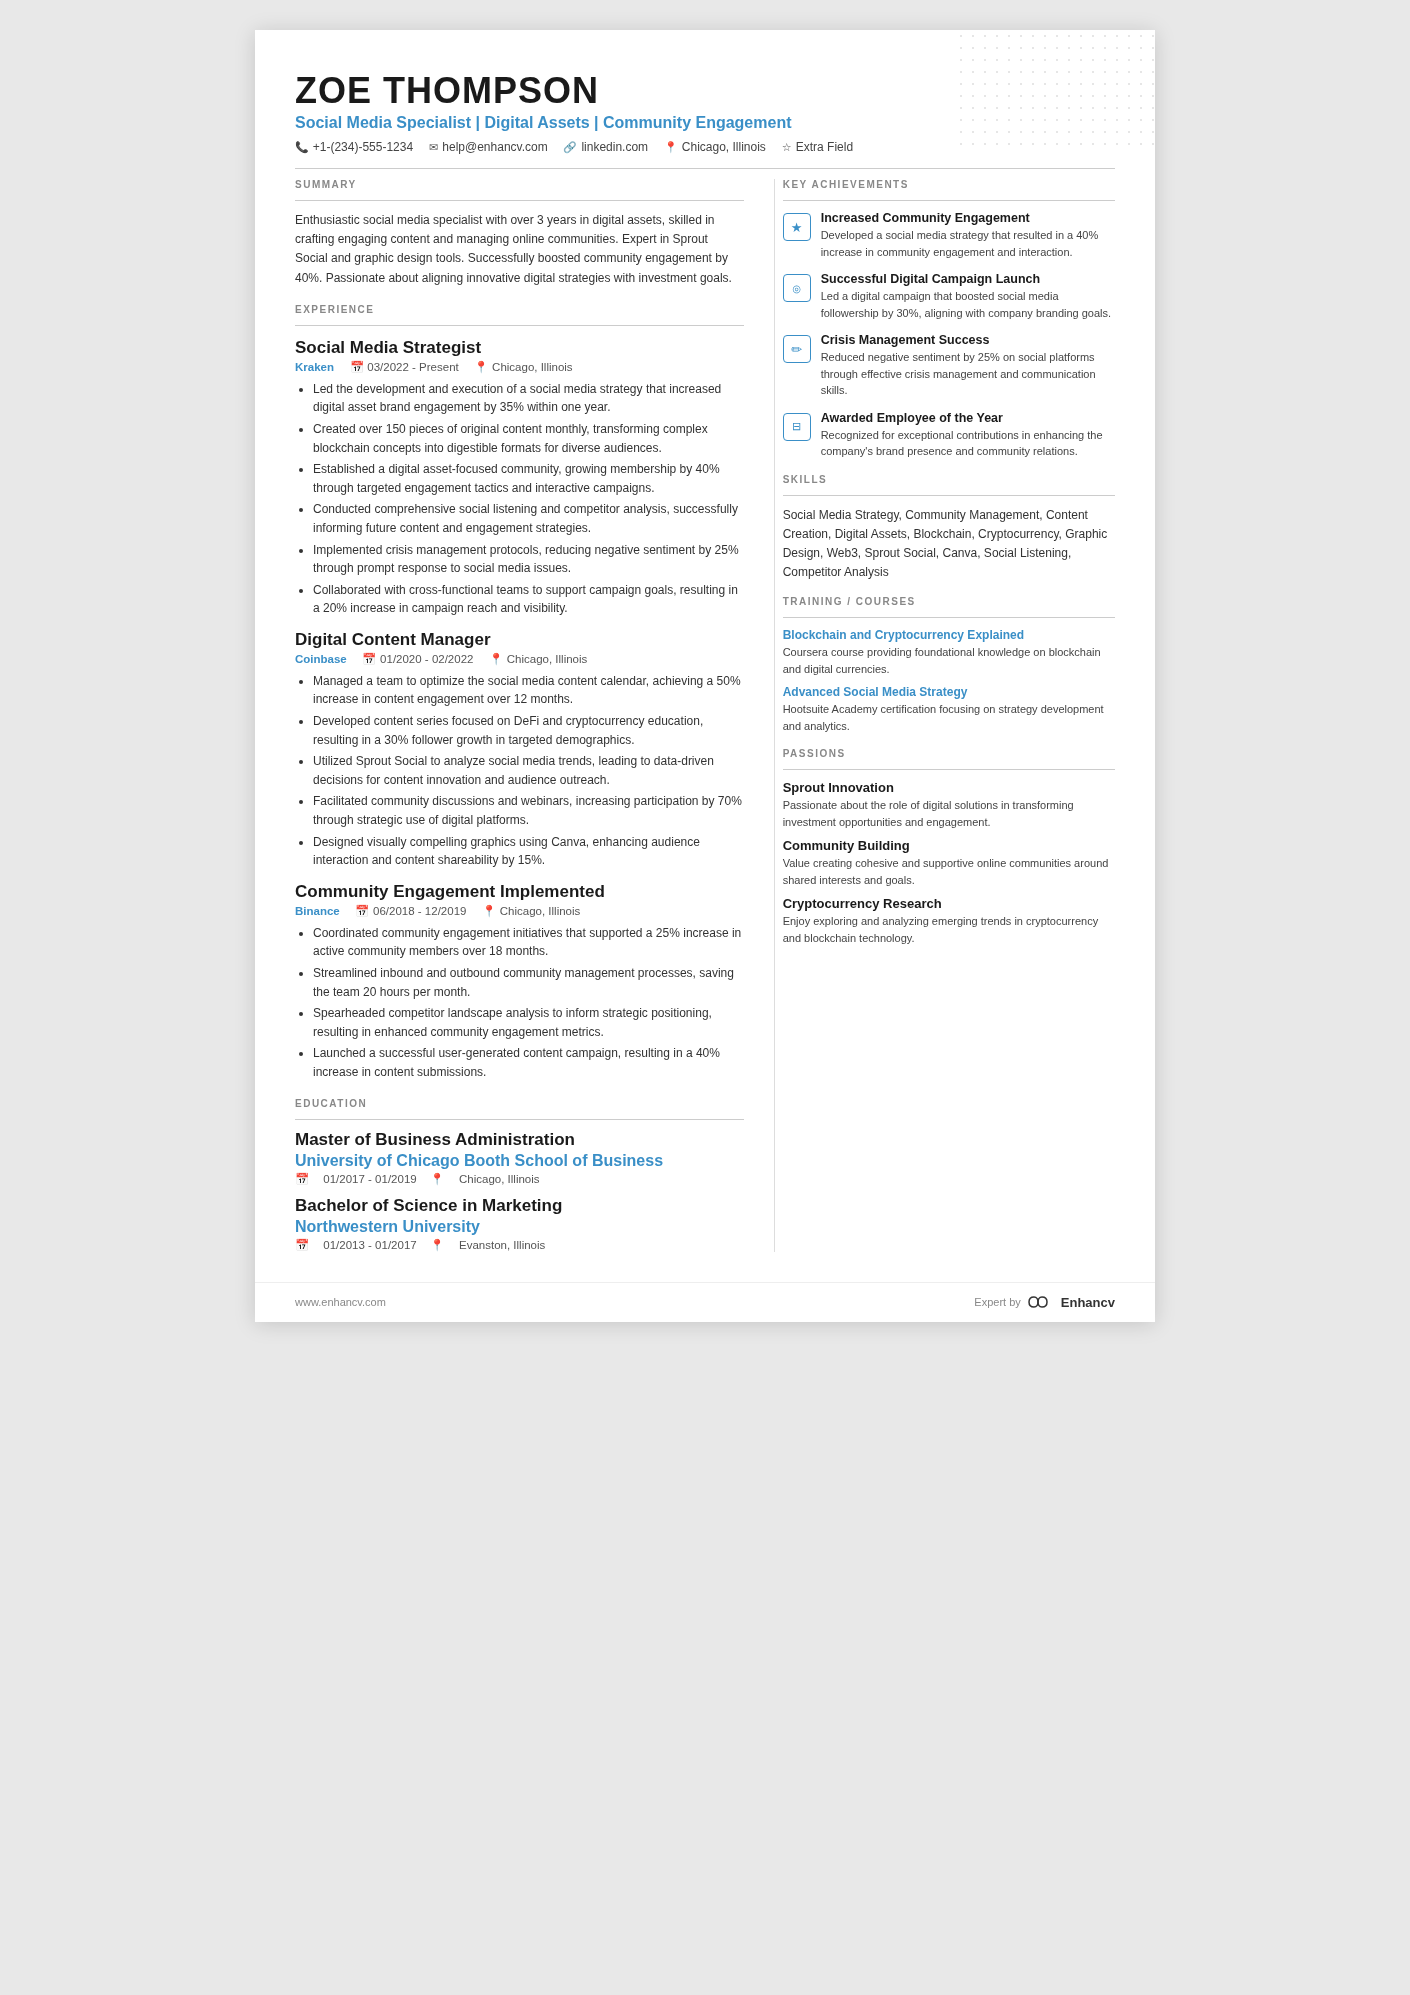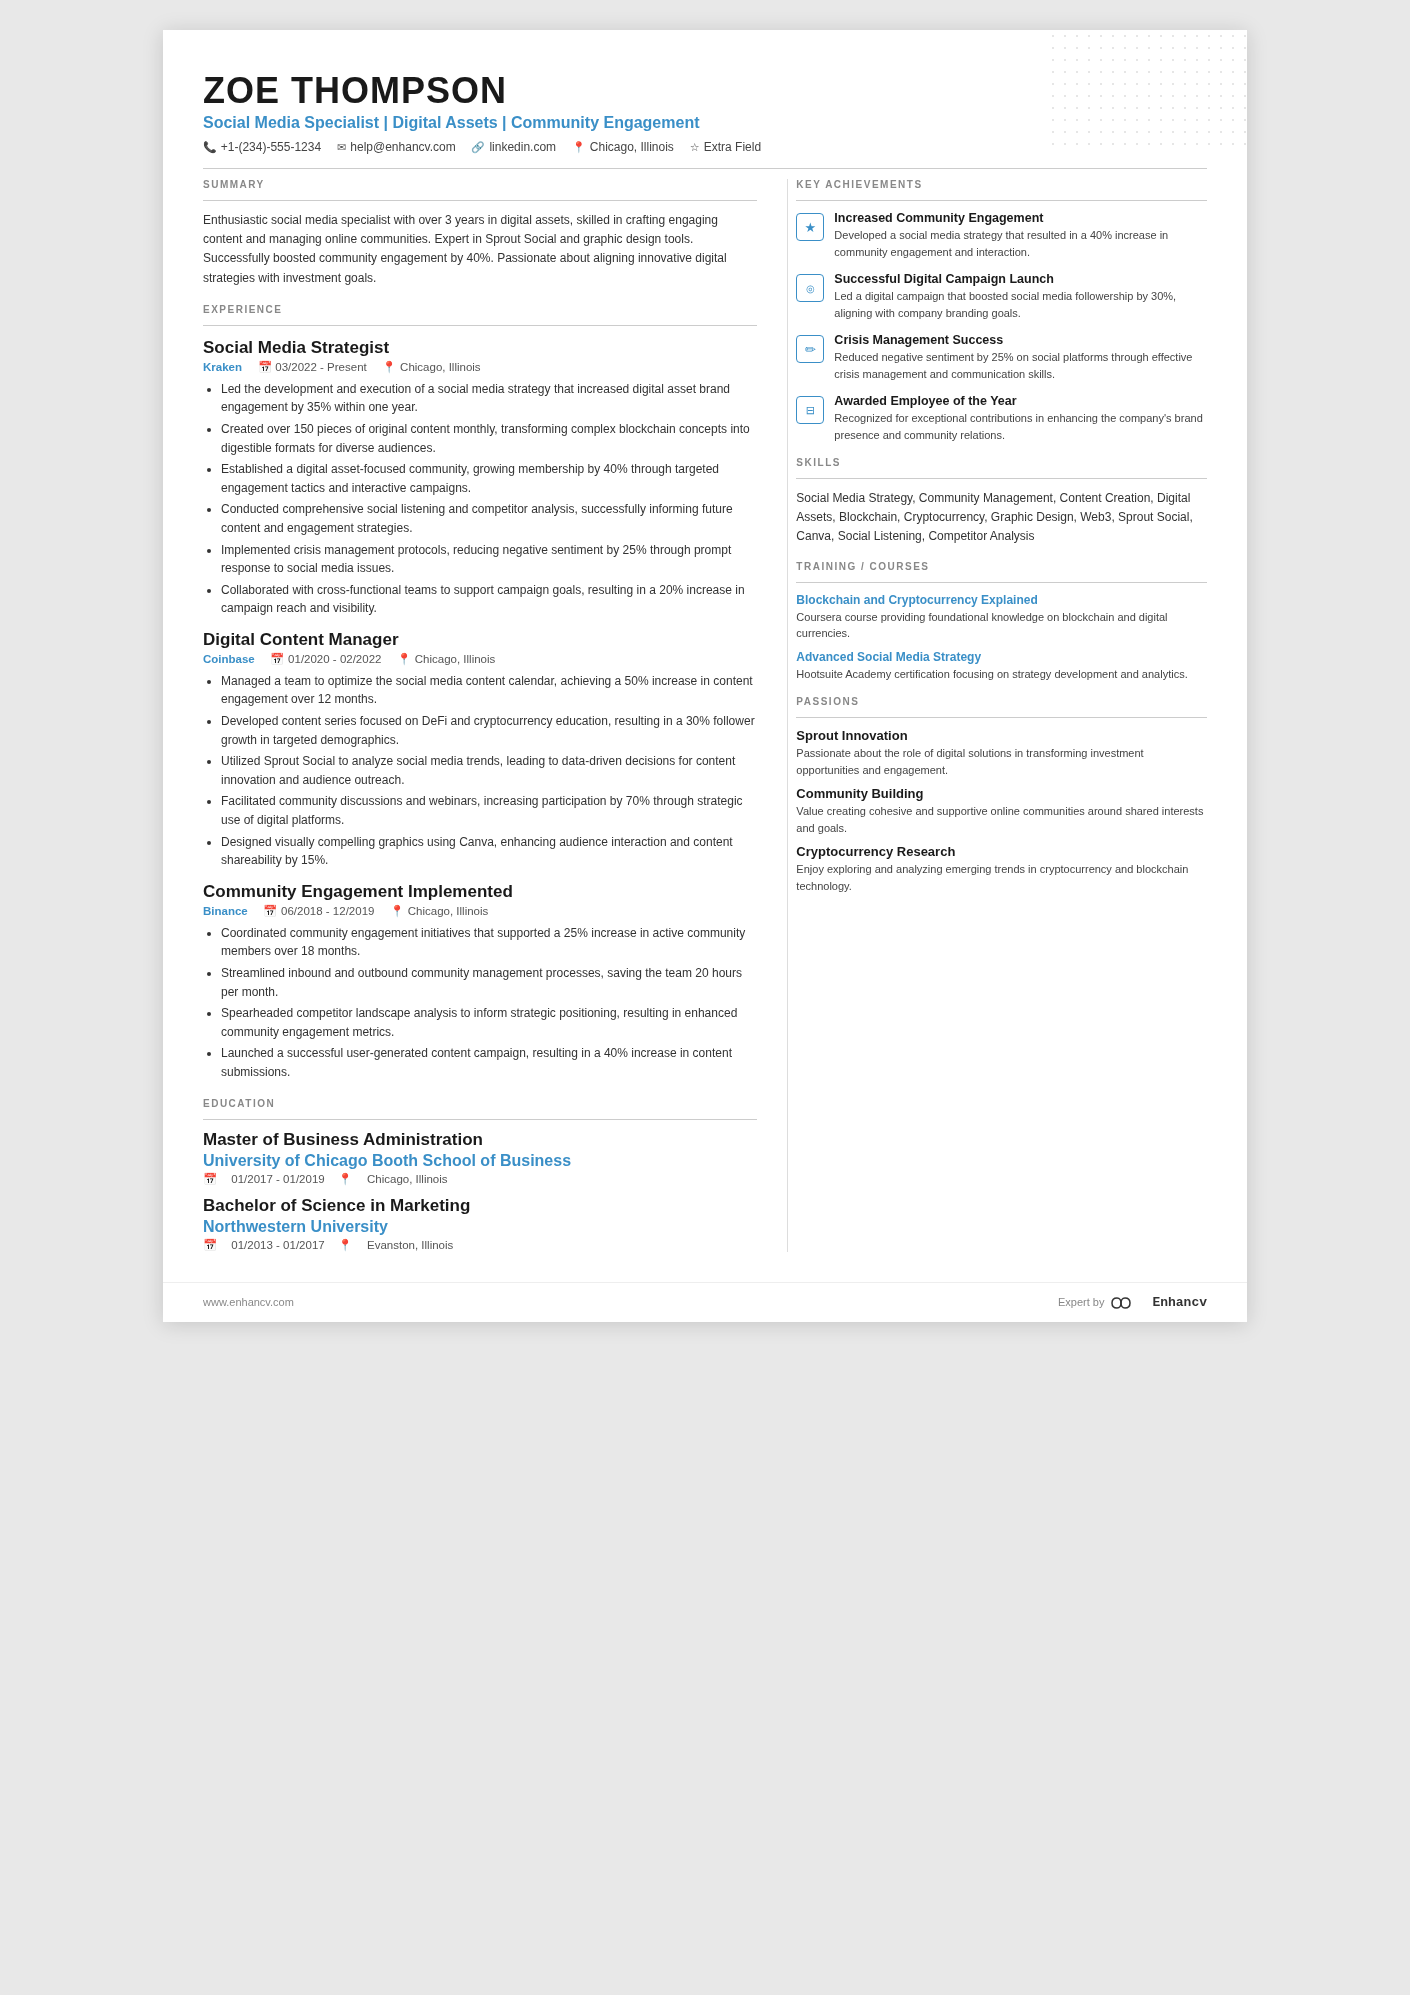--- a/index.html
+++ b/index.html
@@ -6,21 +6,21 @@
     body {
       font-family: 'Arial', sans-serif;
       background: #e8e8e8;
       display: flex;
       justify-content: center;
       align-items: flex-start;
       padding: 30px;
       min-height: 100vh;
     }
     .page {
-      width: 1084px;
+      width: 900px;
       background: #fff;
       box-shadow: 0 2px 20px rgba(0,0,0,0.15);
       position: relative;
     }
     
     .dot-pattern {
       position: absolute;
       top: 0;
       right: 0;
       width: 200px;
@@ -240,23 +240,22 @@
     }
     .footer-powered {
       display: flex;
       align-items: center;
       gap: 6px;
       font-size: 11px;
       color: #888;
     }
     .enhancv-logo {
       display: flex;
-      align-items: flex-end;
-      gap: 20px;
-      font-family: Liberation Mono, monospace;
+      align-items: flex-start;
+      gap: 12px;
     }
     .logo-text {
       font-size: 13px;
       color: #333;
       font-weight: 600;
     }
   </style>
 </head>
 <body>
 

